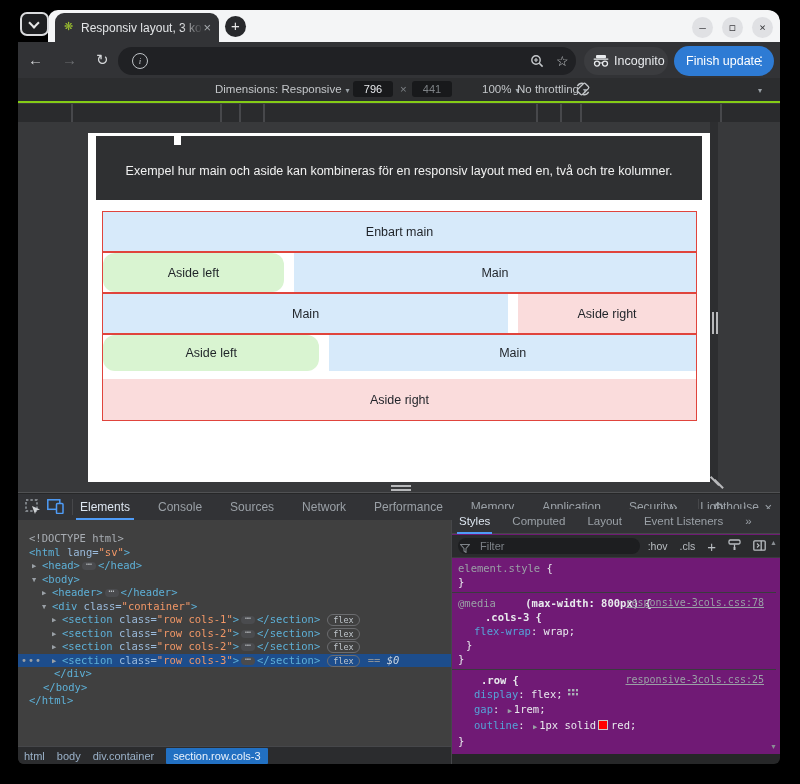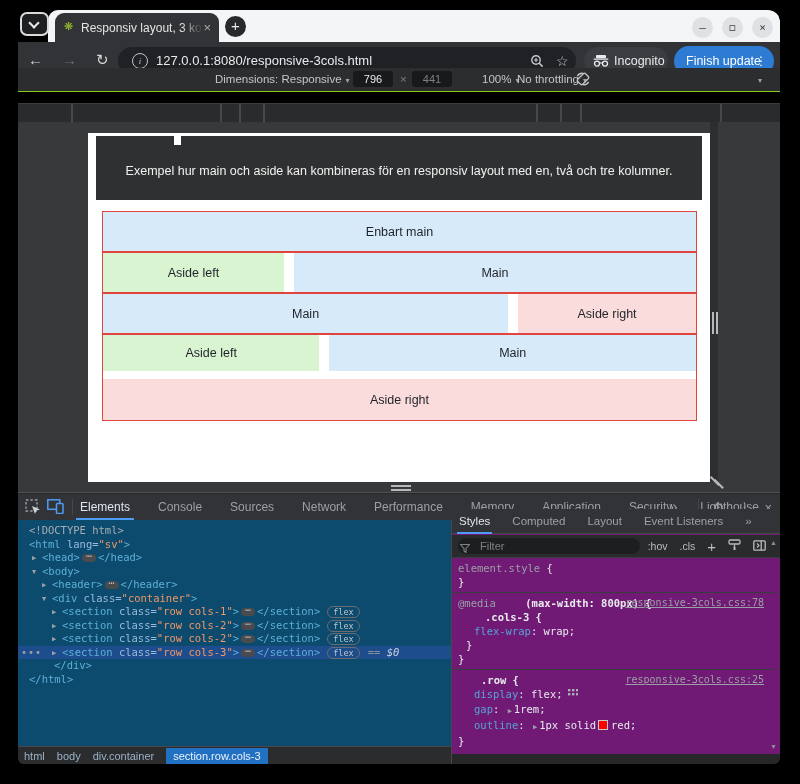--- a/index.html
+++ b/index.html
@@ -29,21 +29,21 @@
   .omnibox .info{position:absolute;left:14px;top:6px;width:14px;height:14px;border:1px solid #bfc3c7;border-radius:50%;
                  color:#bfc3c7;font-size:9px;line-height:14px;text-align:center;font-style:italic;font-family:"Liberation Serif",serif;}
   .omnibox .url{position:absolute;left:38px;top:6px;font-size:13px;color:#e8eaed;white-space:nowrap;}
   .obicon{position:absolute;top:6px;color:#c6c9cc;}
   .incog{position:absolute;left:566px;top:5px;width:84px;height:28px;border-radius:14px;background:#3b3c3f;color:#e8eaed;}
   .incog .lbl{position:absolute;left:30px;top:7px;font-size:12.5px;}
   .updbtn{position:absolute;left:656px;top:4px;width:100px;height:30px;border-radius:15px;background:#2e7bd4;color:#fff;}
   .updbtn .lbl{position:absolute;left:12px;top:8px;font-size:12.5px;}
   .updbtn .dots{position:absolute;right:7px;top:8px;font-size:12px;color:#fff;}
   
-  .devbar{position:absolute;left:0;top:58px;width:762px;height:23px;background:#2c2d2f;border-bottom:1px solid #84cc16;
+  .devbar{position:absolute;left:0;top:68px;width:762px;height:23px;background:#2c2d2f;border-bottom:3px solid #84cc16;
           font-size:11.5px;color:#c3c6c9;}
   .devbar .it{position:absolute;top:5px;white-space:nowrap;}
   .dd{font-size:8px;color:#9aa0a6;margin-left:4px;}
   .dim-inp{position:absolute;top:3px;width:40px;height:16px;background:#18191b;border-radius:3px;text-align:center;
            font-size:11px;line-height:16px;color:#e8eaed;}
   .dim-inp.dim{color:#7e8286;}
   
   .mediabar{position:absolute;left:0;top:93px;width:762px;height:19px;background:#2a2b2d;border-top:1px solid #3a3b3c;border-bottom:1px solid #242527;}
   .tick{position:absolute;top:0;width:2px;height:19px;background:#47484b;}
   
@@ -52,36 +52,36 @@
   .page{position:absolute;left:70px;top:11px;width:622px;height:349px;background:#fff;overflow:hidden;}
   .phead{position:absolute;left:8px;top:3px;width:606px;height:64px;background:#2f3032;}
   .phead .txt{position:absolute;left:0;top:28px;width:100%;text-align:center;font-size:12.5px;color:#f1f1f1;}
   .pmark{position:absolute;left:86px;top:3px;width:7px;height:9px;background:#fff;}
   .pcontainer{position:absolute;left:14px;top:78px;width:595px;}
   .prow{display:flex;gap:10px;border:1.5px solid #e0443c;box-sizing:border-box;height:41px;}
   .prow.wrap{flex-wrap:wrap;height:auto;row-gap:8px;padding-bottom:0;}
   .pcell{display:flex;align-items:center;justify-content:center;font-size:12.5px;color:#1f2328;height:100%;}
   .prow.wrap .pcell{height:36px;}
   .prow.wrap .pcell.full{height:41px;}
-  .c-blue{background:#d7eafa;} .c-green{background:#d9f4d1;} .c-pink{background:#fadcdc;}
+  .c-blue{background:#d7eafa;} .c-green{background:#d9f4d1;border-radius:12px;} .c-pink{background:#fadcdc;}
   .handle{position:absolute;background:#b8b9bb;}
   .rot45{transform:rotate(45deg);}
   
   .devtools{position:absolute;left:0;top:482px;width:762px;height:272px;background:#262728;border-top:1px solid #505153;}
   .dt-toolbar{position:absolute;left:0;top:1px;width:762px;height:26px;background:#323336;border-bottom:1px solid #46474a;}
   .dt-ico{position:absolute;top:5px;}
   .dt-sep{position:absolute;top:5px;width:1px;height:16px;background:#46474a;}
   .dt-tabs{position:absolute;left:62px;top:0;height:26px;display:flex;align-items:center;gap:28px;font-size:12px;color:#9aa0a6;}
   .dt-tab{position:relative;height:26px;line-height:26px;white-space:nowrap;}
   .dt-tab.act{color:#dde6f0;}
   .dt-tab.act::after{content:"";position:absolute;left:-4px;right:-4px;bottom:0;height:2px;background:#4f9cf7;}
   .dt-right{position:absolute;right:8px;top:0;height:26px;display:flex;align-items:center;gap:14px;color:#9aa0a6;}
   
-  .tree{position:absolute;left:0;top:27px;width:433px;height:226px;background:#0c4a6e;
-        font-family:"DejaVu Sans Mono",monospace;font-size:10.5px;line-height:13.5px;padding-top:4px;box-sizing:border-box;}
+  .tree{position:absolute;left:0;top:27px;width:433px;height:226px;background:#404040;
+        font-family:"DejaVu Sans Mono",monospace;font-size:10.5px;line-height:13.5px;padding-top:12px;box-sizing:border-box;}
   .tline{position:relative;white-space:nowrap;height:13.5px;}
   .tline.sel{background:#1d4d8c;}
   .arrow{position:absolute;font-size:7px;color:#9aa0a6;top:1px;}
   .k-doc{color:#a8adb3;} .k-tag{color:#5db0d7;} .k-attr{color:#9bbbdc;} .k-val{color:#f29766;}
   .k-eq{color:#8a9199;font-style:italic;} .k-dollar{color:#c9d4e0;font-style:italic;}
   .ell{display:inline-block;background:#4a4b4e;border-radius:5px;width:14px;height:8px;line-height:4px;
        text-align:center;color:#b9bdc1;font-size:9px;vertical-align:middle;margin:0 2px;}
   .badge{display:inline-block;border:1px solid #6b6c6f;border-radius:7px;color:#bfc5cb;font-size:8.5px;
          line-height:10px;padding:0 5px;margin-left:7px;font-family:"DejaVu Sans Mono",monospace;}
   .gutterdots{position:absolute;left:3px;top:0;color:#9aa0a6;font-size:10px;letter-spacing:1px;}
@@ -138,21 +138,20 @@
     <div class="winctl" style="left:704px;">◻</div>
     <div class="winctl" style="left:734px;">×</div>
   </div>
 
   <div class="toolbar">
     <span class="nav" style="left:10px;">←</span>
     <span class="nav dim" style="left:44px;">→</span>
     <span class="nav" style="left:78px;">↻</span>
     <div class="omnibox">
       <span class="info">i</span>
-      <span class="url">127.0.0.1:8080/responsive-3cols.html</span>
       <span class="obicon" style="left:412px;top:7px;">
         <svg width="14" height="14" viewBox="0 0 14 14">
             <circle cx="6" cy="6" r="4.2" fill="none" stroke="#c6c9cc" stroke-width="1.4"></circle>
             <line x1="9.3" y1="9.3" x2="12.6" y2="12.6" stroke="#c6c9cc" stroke-width="1.6"></line>
             <line x1="4" y1="6" x2="8" y2="6" stroke="#c6c9cc" stroke-width="1.2"></line>
             <line x1="6" y1="4" x2="6" y2="8" stroke="#c6c9cc" stroke-width="1.2"></line>
           </svg>
       </span>
       <span class="obicon" style="left:438px;font-size:14px;">☆</span>
     </div>
@@ -277,20 +276,21 @@
         <div class="tline" style="padding-left: 11px;"><span class="k-tag">&lt;html</span><span class="k-attr"> lang=</span><span class="k-val">"sv"</span><span class="k-tag">&gt;</span></div>
         <div class="tline" style="padding-left: 24px;"><span class="arrow" style="left: 14px;">▶</span><span class="k-tag">&lt;head&gt;</span><span class="ell">⋯</span><span class="k-tag">&lt;/head&gt;</span></div>
         <div class="tline" style="padding-left: 24px;"><span class="arrow" style="left: 14px;">▼</span><span class="k-tag">&lt;body&gt;</span></div>
         <div class="tline" style="padding-left: 34px;"><span class="arrow" style="left: 24px;">▶</span><span class="k-tag">&lt;header&gt;</span><span class="ell">⋯</span><span class="k-tag">&lt;/header&gt;</span></div>
         <div class="tline" style="padding-left: 34px;"><span class="arrow" style="left: 24px;">▼</span><span class="k-tag">&lt;div</span><span class="k-attr"> class=</span><span class="k-val">"container"</span><span class="k-tag">&gt;</span></div>
         <div class="tline" style="padding-left: 44px;"><span class="arrow" style="left: 34px;">▶</span><span class="k-tag">&lt;section</span><span class="k-attr"> class=</span><span class="k-val">"row cols-1"</span><span class="k-tag">&gt;</span><span class="ell">⋯</span><span class="k-tag">&lt;/section&gt;</span><span class="badge">flex</span></div>
         <div class="tline" style="padding-left: 44px;"><span class="arrow" style="left: 34px;">▶</span><span class="k-tag">&lt;section</span><span class="k-attr"> class=</span><span class="k-val">"row cols-2"</span><span class="k-tag">&gt;</span><span class="ell">⋯</span><span class="k-tag">&lt;/section&gt;</span><span class="badge">flex</span></div>
         <div class="tline" style="padding-left: 44px;"><span class="arrow" style="left: 34px;">▶</span><span class="k-tag">&lt;section</span><span class="k-attr"> class=</span><span class="k-val">"row cols-2"</span><span class="k-tag">&gt;</span><span class="ell">⋯</span><span class="k-tag">&lt;/section&gt;</span><span class="badge">flex</span></div>
         <div class="tline sel" style="padding-left: 44px;"><span class="gutterdots">•••</span><span class="arrow" style="left: 34px;">▶</span><span class="k-tag">&lt;section</span><span class="k-attr"> class=</span><span class="k-val">"row cols-3"</span><span class="k-tag">&gt;</span><span class="ell">⋯</span><span class="k-tag">&lt;/section&gt;</span><span class="badge">flex</span><span class="k-eq" style="margin-left: 8px;">== </span><span class="k-dollar" style="margin-left: 0px;">$0</span></div>
         <div class="tline" style="padding-left: 36px;"><span class="k-tag">&lt;/div&gt;</span></div>
+        <div class="tline" style="padding-left: 25px;"><span class="k-tag">&lt;/body&gt;</span></div>
         <div class="tline" style="padding-left: 11px;"><span class="k-tag">&lt;/html&gt;</span></div>
       </div>
 
     <div class="split"></div>
 
     <div class="stylespane">
       <div class="st-tabs" id="styles-tabs">
           <span class="st-tab act">Styles</span>
           <span class="st-tab">Computed</span>
           <span class="st-tab">Layout</span>

